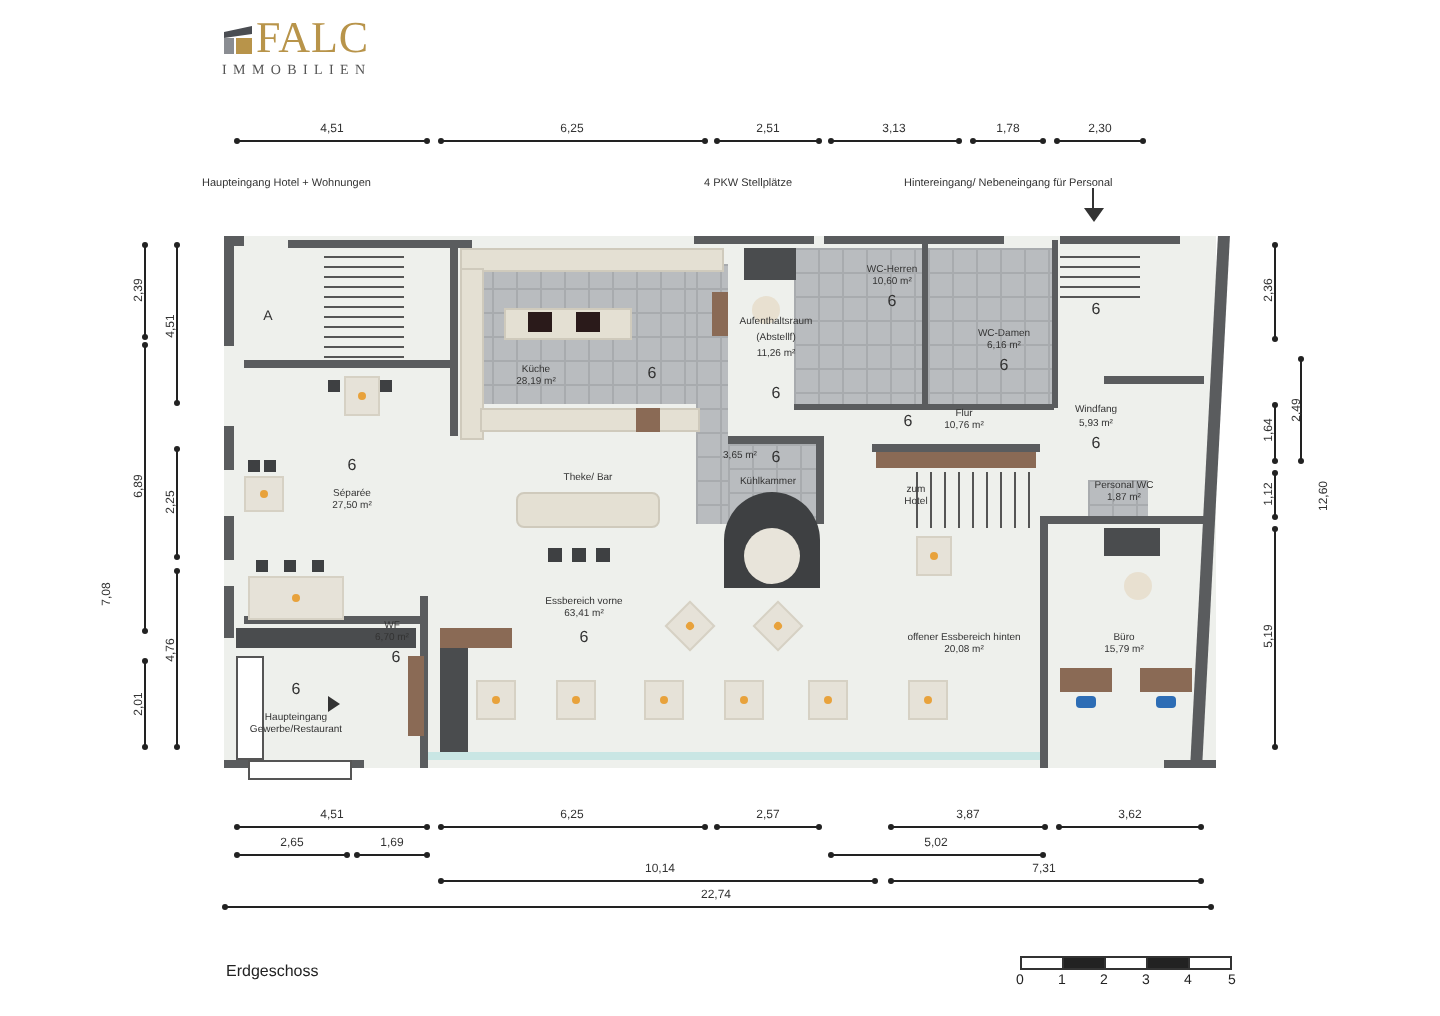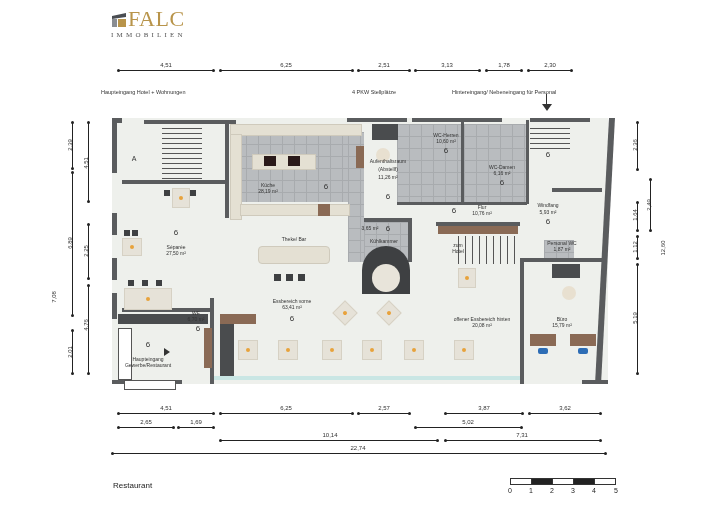--- a/index.html
+++ b/index.html
@@ -274,21 +274,21 @@
 <div class="dim-label" style="left:468px;top:419px;">5,02</div>
 
 <div class="dim" style="left:220px;top:440px;width:218px;"></div>
 <div class="dim-label" style="left:330px;top:432px;">10,14</div>
 <div class="dim" style="left:445px;top:440px;width:156px;"></div>
 <div class="dim-label" style="left:522px;top:432px;">7,31</div>
 
 <div class="dim" style="left:112px;top:453px;width:494px;"></div>
 <div class="dim-label" style="left:358px;top:445px;">22,74</div>
 
-<div class="floor-name">Restaurant</div>
+<div class="floor-name">Erdgeschoss</div>
 
 <div class="abs" style="left:510px;top:478px;width:108px;height:6px;">
   <div class="scale-box" style="left:0;top:0;width:20px;background:#fff;"></div>
   <div class="scale-box" style="left:21px;top:0;width:20px;background:#222;"></div>
   <div class="scale-box" style="left:42px;top:0;width:20px;background:#fff;"></div>
   <div class="scale-box" style="left:63px;top:0;width:20px;background:#222;"></div>
   <div class="scale-box" style="left:84px;top:0;width:20px;background:#fff;"></div>
 </div>
 <div class="scale-label" style="left:510px;top:487px;">0</div>
 <div class="scale-label" style="left:531px;top:487px;">1</div>

